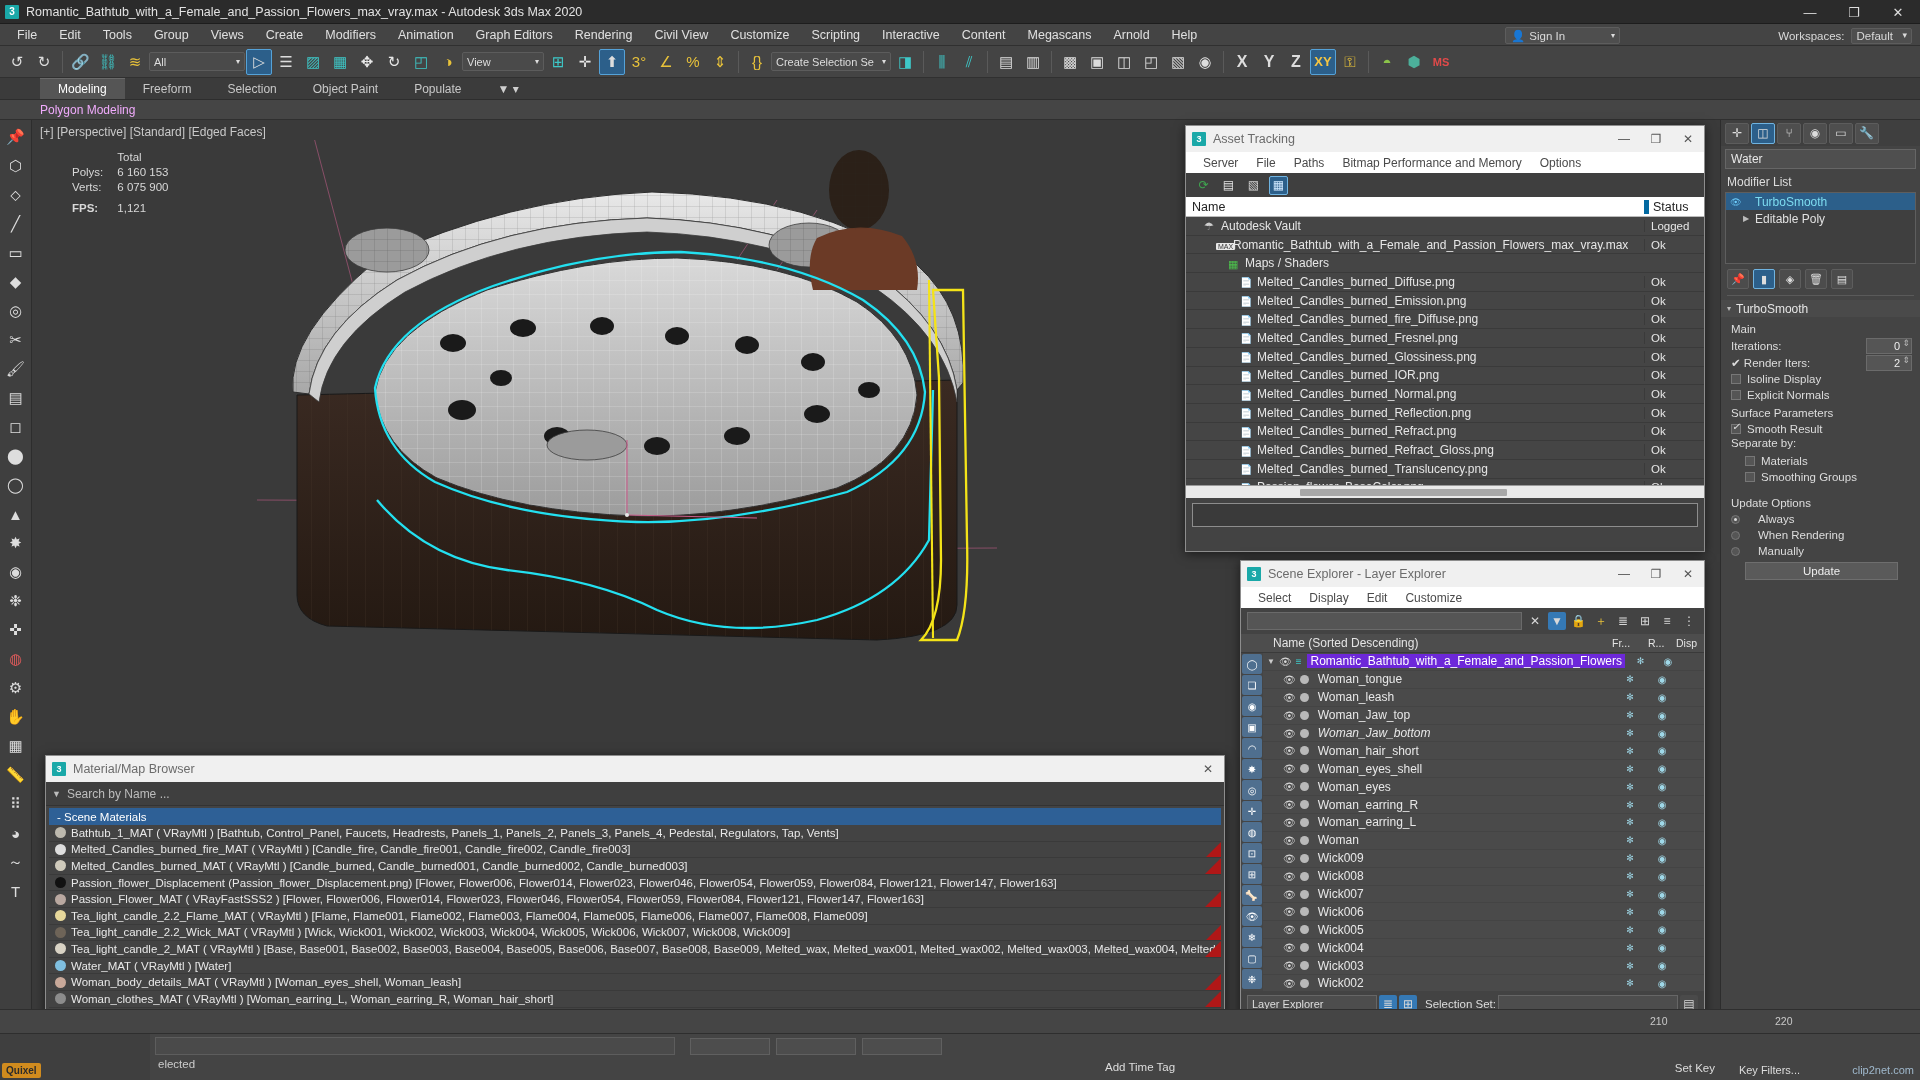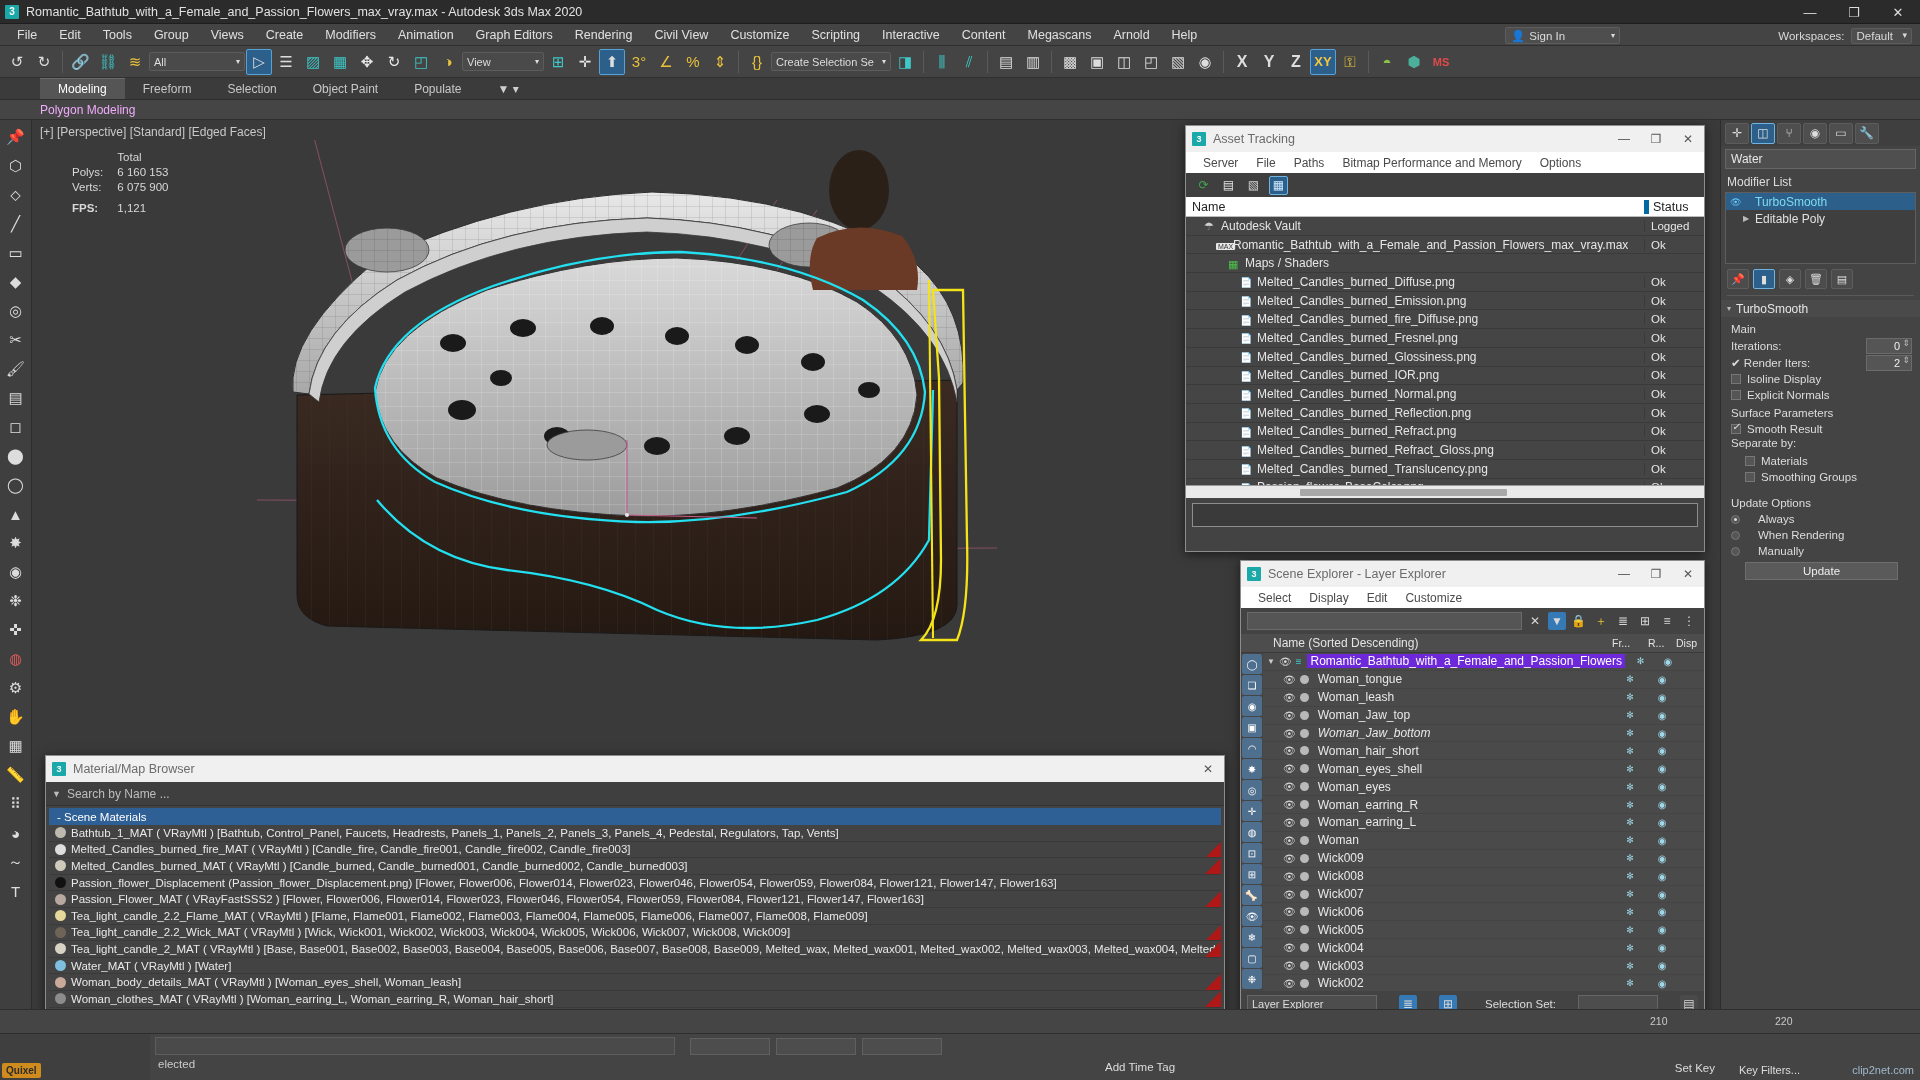--- a/index.html
+++ b/index.html
@@ -125,21 +125,21 @@
   .se-hdr{height:19px;background:#4d4d4d;display:flex;align-items:center;font-size:12px;color:#e4e4e4;border-bottom:1px solid #3a3a3a;}
   .se-body{height:338px;overflow:hidden;background:#4a4a4a;}
   .se-row{height:17.9px;display:flex;align-items:center;font-size:12px;color:#e8e8e8;border-bottom:1px solid #444;}
   .se-row.sel .lbl{background:#6d28d9;color:#fff;}
   .se-gutter{width:28px;flex:none;}
   .se-eye{color:#d8d8d8;font-size:10px;margin-right:4px;}
   .se-dot{width:9px;height:9px;border-radius:50%;background:#b9b9b9;margin-right:6px;flex:none;}
   .se-lefticons{position:absolute;left:0;top:0;width:22px;bottom:0;background:#454545;}
   .se-li{width:20px;height:20px;margin:1px;display:flex;align-items:center;justify-content:center;
          font-size:10px;background:#4f6f8f;color:#fff;border-radius:2px;}
-  .se-footer{height:26px;background:#434343;display:flex;align-items:center;padding:0 6px;gap:22px;justify-content:space-between;}
+  .se-footer{height:26px;background:#434343;display:flex;align-items:center;padding:0 6px;gap:2px;justify-content:space-between;}
   .se-combo{height:19px;background:#4d4d4d;border:1px solid #666;font-size:11px;color:#ddd;
             display:flex;align-items:center;padding:0 4px;}
 
   
   #matWin{left:45px; top:755px; width:1180px; height:312px;}
   .mb-search{height:24px;background:#3f3f3f;display:flex;align-items:center;gap:6px;padding-left:6px;
              border-bottom:1px solid #333;font-size:12px;color:#bdbdbd;}
   .mb-cat{height:17px;background:#2e6096;color:#fff;font-size:11.5px;display:flex;align-items:center;padding-left:8px;margin:2px 3px 0 3px;}
   .mb-list{background:#434343;margin:0 3px;}
   .mb-row{height:16.6px;display:flex;align-items:center;font-size:11.5px;color:#e8e8e8;

